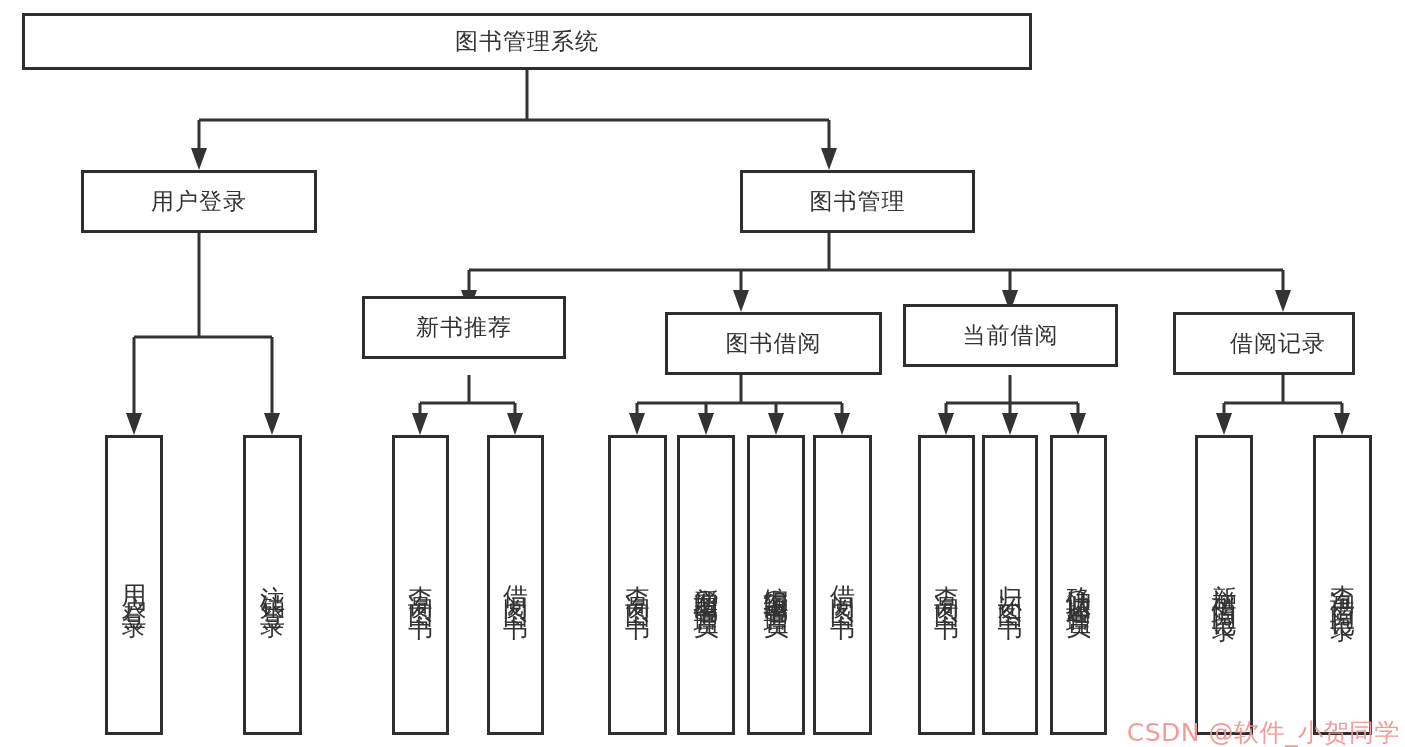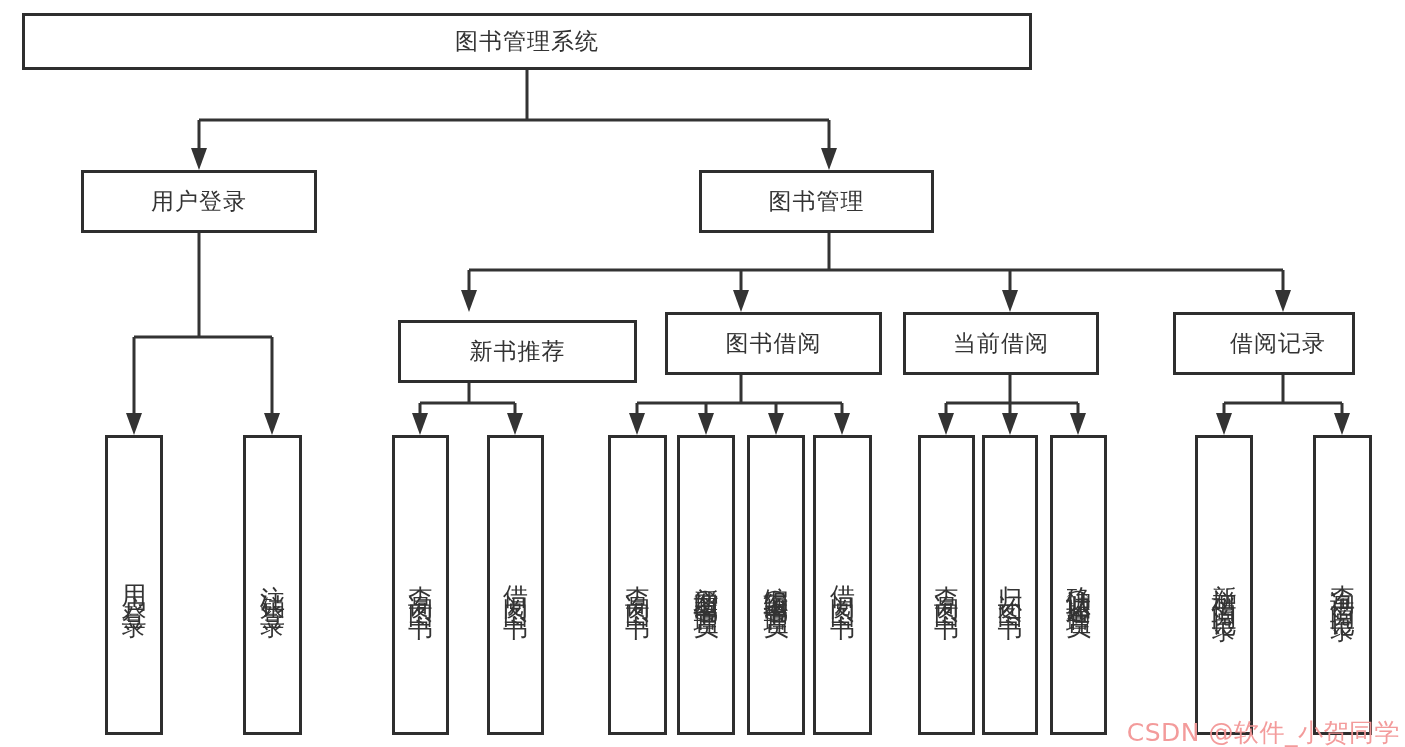--- a/index.html
+++ b/index.html
@@ -98,31 +98,31 @@
     </g>
   </svg>
 
   <div class="box lv0">
     <span class="label">图书管理系统</span>
   </div>
 
   <div class="box lv1" style="left:81px;top:170px;width:236px;">
     <span class="label">用户登录</span>
   </div>
-  <div class="box lv1" style="left:699px;top:170px;width:235px;">
+  <div class="box lv1" style="left:740px;top:170px;width:235px;">
     <span class="label">图书管理</span>
   </div>
 
-  <div class="box lv2" style="left:362px;top:320px;width:239px;margin-left:36px;">
+  <div class="box lv2" style="left:362px;top:296px;width:204px;">
     <span class="label">新书推荐</span>
   </div>
   <div class="box lv2" style="left:665px;top:312px;width:217px;">
     <span class="label">图书借阅</span>
   </div>
-  <div class="box lv2" style="left:903px;top:312px;width:196px;">
+  <div class="box lv2" style="left:903px;top:304px;width:215px;">
     <span class="label">当前借阅</span>
   </div>
   <div class="box lv2" style="left:1173px;top:312px;width:182px;padding-left:28px;">
     <span class="label">借阅记录</span>
   </div>
 
   <div class="box leaf" style="left:105px;width:58px;">
     <span class="label">用户登录</span>
   </div>
   <div class="box leaf" style="left:243px;width:59px;">

